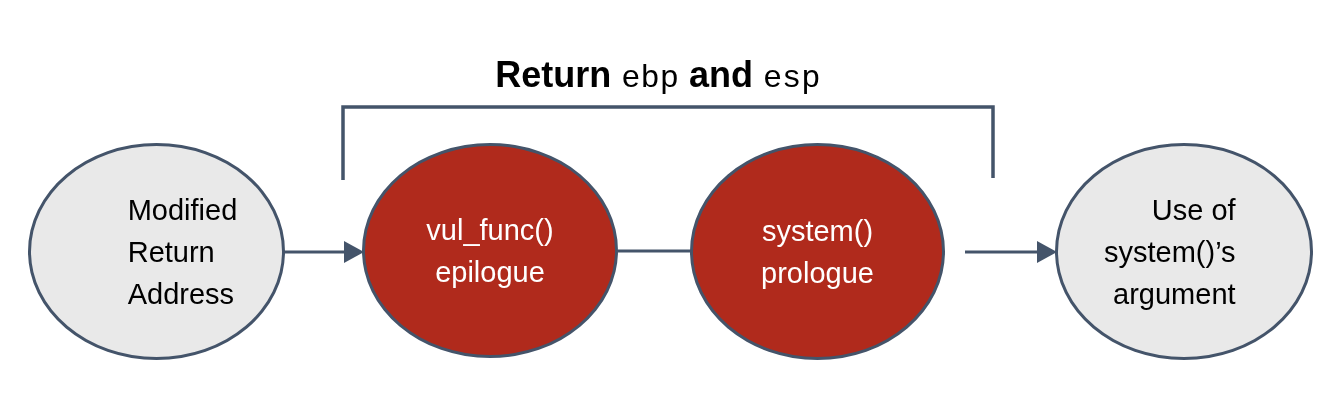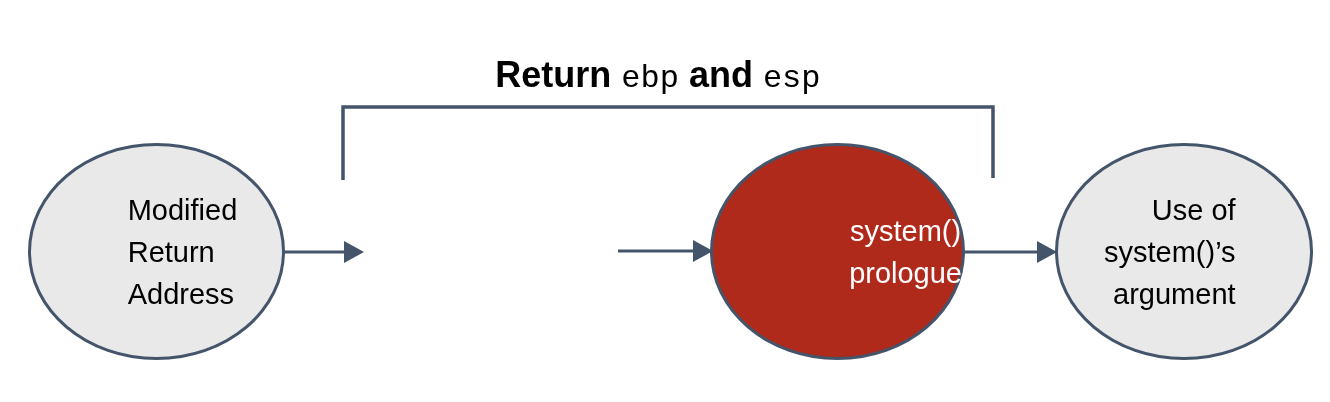--- a/index.html
+++ b/index.html
@@ -71,21 +71,21 @@
     text-align: center;
   }
   .node-label {
     white-space: pre-line;
     font-size: 29px;
     line-height: 42px;
     font-weight: 400;
   }
   #node-1 { left: 28px;   top: 143px; width: 257px; height: 217px; padding-left: 52px; justify-content: center; }
   #node-2 { left: 362px;  top: 143px; width: 256px; height: 215px; }
-  #node-3 { left: 710px;  top: 143px; width: 255px; height: 217px; justify-content: flex-end; }
+  #node-3 { left: 690px;  top: 143px; width: 255px; height: 217px; }
   #node-4 { left: 1055px; top: 143px; width: 258px; height: 217px; padding-left: 46px; text-align: right; }
 </style>
 </head>
 <body>
 
 <div class="canvas">
 
   <svg class="connector-layer" viewBox="0 0 1330 402" xmlns="http://www.w3.org/2000/svg">
 
     <polyline class="connector-stroke" points="343,180 343,107 993,107 993,178" stroke-width="3.5"></polyline>
@@ -109,20 +109,24 @@
   <div class="bracket-label">
     <span class="t-sans">Return </span><span class="t-mono">ebp</span><span class="t-sans"> and </span><span class="t-mono">esp</span>
   </div>
 
   <div class="node normal" id="node-1">
     <span class="node-label">Modified
 Return
 Address</span>
   </div>
 
+  <div class="node highlight" id="node-2">
+    <span class="node-label">vul_func()
+epilogue</span>
+  </div>
 
   <div class="node highlight" id="node-3">
     <span class="node-label">system()
 prologue</span>
   </div>
 
   <div class="node normal" id="node-4">
     <span class="node-label">Use of
 system()’s
 argument</span>

